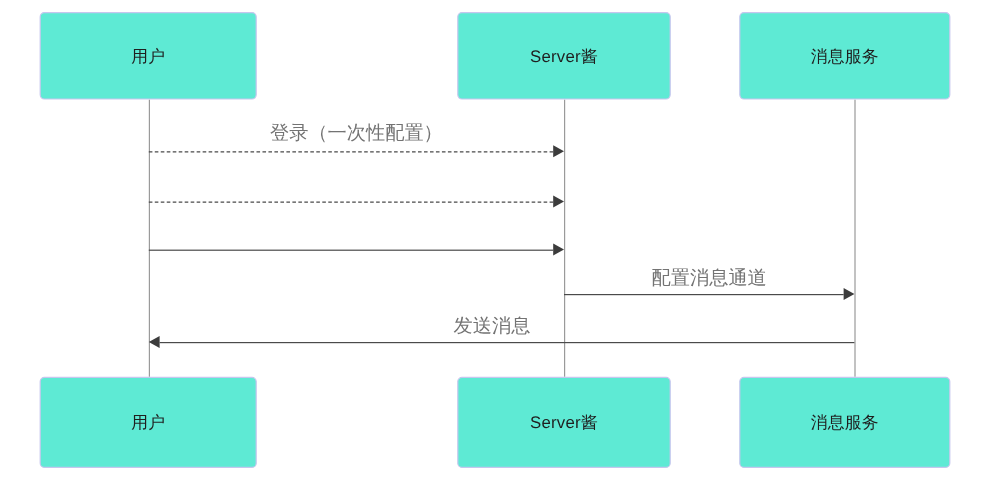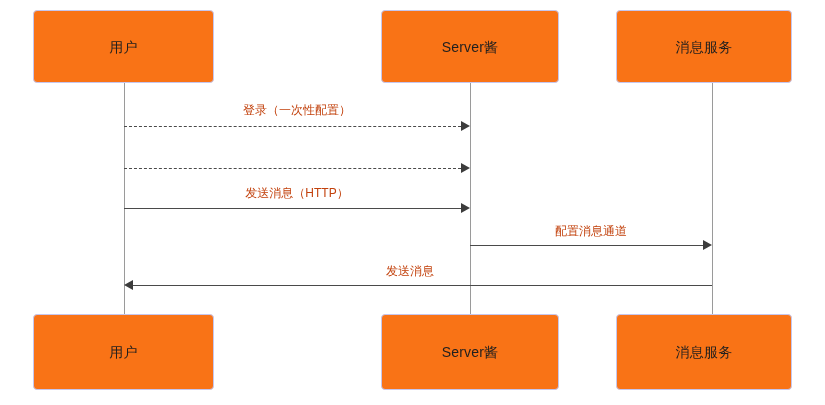--- a/index.html
+++ b/index.html
@@ -13,21 +13,21 @@
   #diagram-root {
     position: relative;
     width: 825px;
     height: 405px;
     background: #ffffff;
     overflow: hidden;
   }
   .actor-box {
     position: absolute;
     box-sizing: border-box;
-    background: #f97316;
+    background: #5eead4;
     border: 1px solid #C6C6EE;
     border-radius: 4px;
     display: flex;
     align-items: center;
     justify-content: center;
   }
   .actor-label {
     font-size: 14px;
     color: #1f1f1f;
     line-height: 1;
@@ -55,22 +55,22 @@
     border-bottom: 5px solid transparent;
   }
   .arrowhead.right {
     border-left: 9px solid #3c3c3c;
   }
   .arrowhead.left {
     border-right: 9px solid #3c3c3c;
   }
   .msg-label {
     position: absolute;
-    font-size: 12px;
-    color: #c2410c;
+    font-size: 16px;
+    color: #737373;
     line-height: 1;
     white-space: nowrap;
     text-align: right;
     transform: translateX(-50%);
   }
 </style>
 </head>
 <body>
 
 <div id="diagram-root">
@@ -91,21 +91,20 @@
 
   <div class="msg-line dashed" style="left:124px; top:126px; width:337px;"></div>
   <div class="arrowhead right" style="left:461px; top:121px;"></div>
   <div class="msg-label" style="left:297px; top:104px;">登录（一次性配置）</div>
 
   <div class="msg-line dashed" style="left:124px; top:168px; width:337px;"></div>
   <div class="arrowhead right" style="left:461px; top:163px;"></div>
 
   <div class="msg-line" style="left:124px; top:208px; width:337px;"></div>
   <div class="arrowhead right" style="left:461px; top:203px;"></div>
-  <div class="msg-label" style="left:297px; top:187px;">发送消息（HTTP）</div>
 
   <div class="msg-line" style="left:470px; top:245px; width:233px;"></div>
   <div class="arrowhead right" style="left:703px; top:240px;"></div>
   <div class="msg-label" style="left:591px; top:225px;">配置消息通道</div>
 
   <div class="msg-line" style="left:133px; top:285px; width:579px;"></div>
   <div class="arrowhead left" style="left:124px; top:280px;"></div>
   <div class="msg-label" style="left:410px; top:265px;">发送消息</div>
 
   <div class="actor-box" style="left:33px; top:314px; width:181px; height:76px;">

